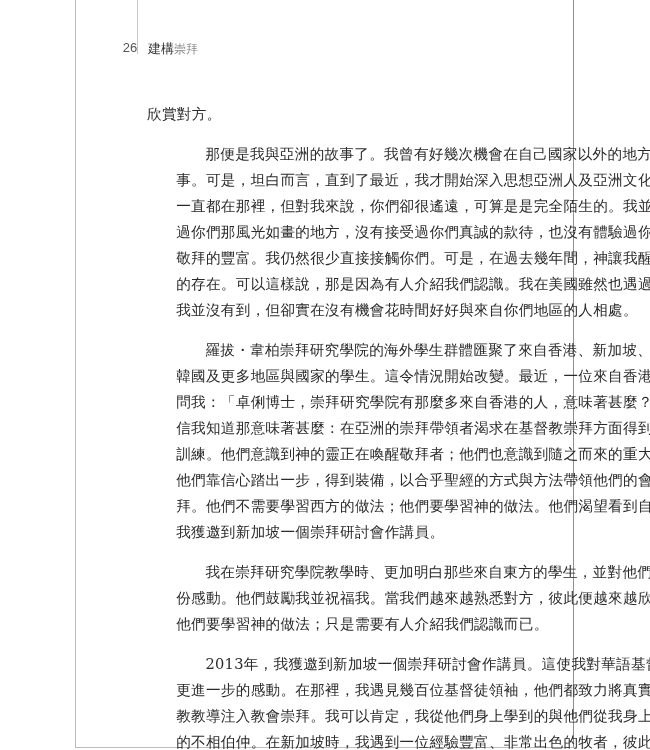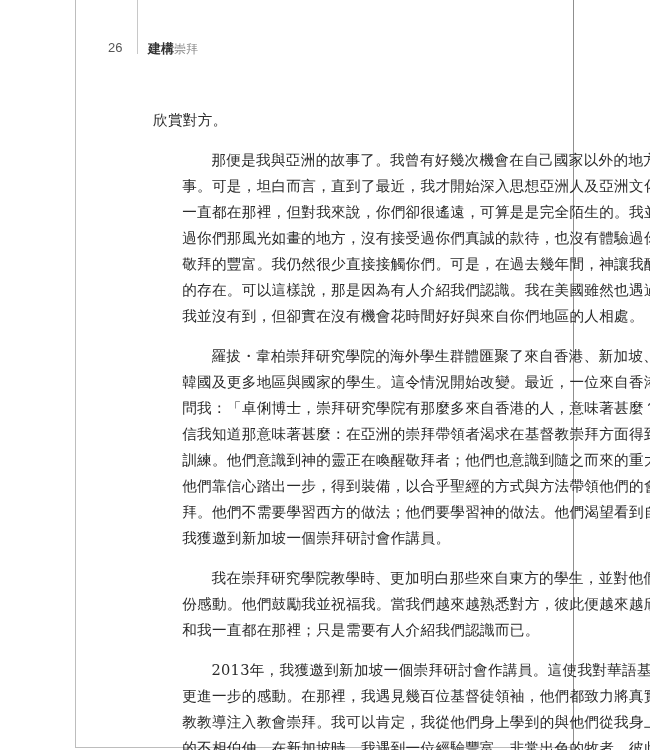--- a/index.html
+++ b/index.html
@@ -2,29 +2,29 @@
 <html><head>
 <meta charset="utf-8">
 <style>
   html, body { margin:0; padding:0; background:#ffffff; }
   body { width:650px; height:750px; position:relative; overflow:hidden;
          font-family:"DejaVu Serif", "Liberation Serif", serif; color:#2a2a2a; }
   .page { position:absolute; left:75px; top:-2px; width:499px; height:750px;
           border-left:1px solid #bdbdbd; border-right:1px solid #8f8f8f;
           border-bottom:1px solid #bdbdbd; box-sizing:border-box; background:#fff; }
   .header-rule { position:absolute; left:137px; top:0; width:1px; height:54px; background:#c8c8c8; }
-  .page-number { position:absolute; left:108px; top:40px; width:28px; text-align:left;
+  .page-number { position:absolute; left:116px; top:40px; width:28px; text-align:center;
                  font-family:"Liberation Sans", sans-serif; font-size:13px; color:#555; }
   .running-title { position:absolute; left:148px; top:40px; font-size:13px;
                    font-family:"DejaVu Sans", sans-serif; }
-  .running-title .bold { font-weight:bold; color:#333; }
+  .running-title .bold { font-weight:normal; color:#333; }
   .running-title .light { color:#888; font-size:12px;margin-top:24px; }
   .body-text { position:absolute; left:139px; top:93px; width:352px; font-size:14.6px;
                line-height:26px; letter-spacing:0.3px; text-align:justify; }
-  .body-text p { margin:14px; }
+  .body-text p { margin:8px; }
   .body-text p + p { margin-top:14px; }
   .body-text p.indent { text-indent:2em; }
   .line { display:block; white-space:nowrap; text-align-last:justify; text-align:justify; }
   .line.last { text-align-last:left; }
 </style>
 </head>
 <body>
 
 <div class="page"></div>
 <div class="header-rule"></div>
@@ -52,21 +52,21 @@
     <span class="line">問我：「卓俐博士，崇拜研究學院有那麼多來自香港的人，意味著甚麼？」我相</span>
     <span class="line">信我知道那意味著甚麼：在亞洲的崇拜帶領者渴求在基督教崇拜方面得到扎實的</span>
     <span class="line">訓練。他們意識到神的靈正在喚醒敬拜者；他們也意識到隨之而來的重大責任。</span>
     <span class="line">他們靠信心踏出一步，得到裝備，以合乎聖經的方式與方法帶領他們的會眾崇</span>
     <span class="line">拜。他們不需要學習西方的做法；他們要學習神的做法。他們渴望看到自己的地</span>
     <span class="line last">我獲邀到新加坡一個崇拜研討會作講員。</span>
   </p>
   <p class="indent">
     <span class="line" style="padding-left:2em">我在崇拜研究學院教學時、更加明白那些來自東方的學生，並對他們有一</span>
     <span class="line">份感動。他們鼓勵我並祝福我。當我們越來越熟悉對方，彼此便越來越欣賞。你</span>
-    <span class="line last">和我一直都在那裡；只是需要有人介紹我們認識而已。</span>
+    <span class="line last">他們要學習神的做法；只是需要有人介紹我們認識而已。</span>
   </p>
   <p class="indent">
     <span class="line" style="padding-left:2em">2013年，我獲邀到新加坡一個崇拜研討會作講員。這使我對華語基督徒有</span>
     <span class="line">更進一步的感動。在那裡，我遇見幾百位基督徒領袖，他們都致力將真實的基督</span>
     <span class="line">教教導注入教會崇拜。我可以肯定，我從他們身上學到的與他們從我身上所學到</span>
     <span class="line">的不相伯仲。在新加坡時，我遇到一位經驗豐富、非常出色的牧者，彼此結交成</span>
     <span class="line">為朋友，直到今日。他在新加坡華人教會是一位重要的領袖，一直以來，他對中</span>
 
   </p>
 </div>

